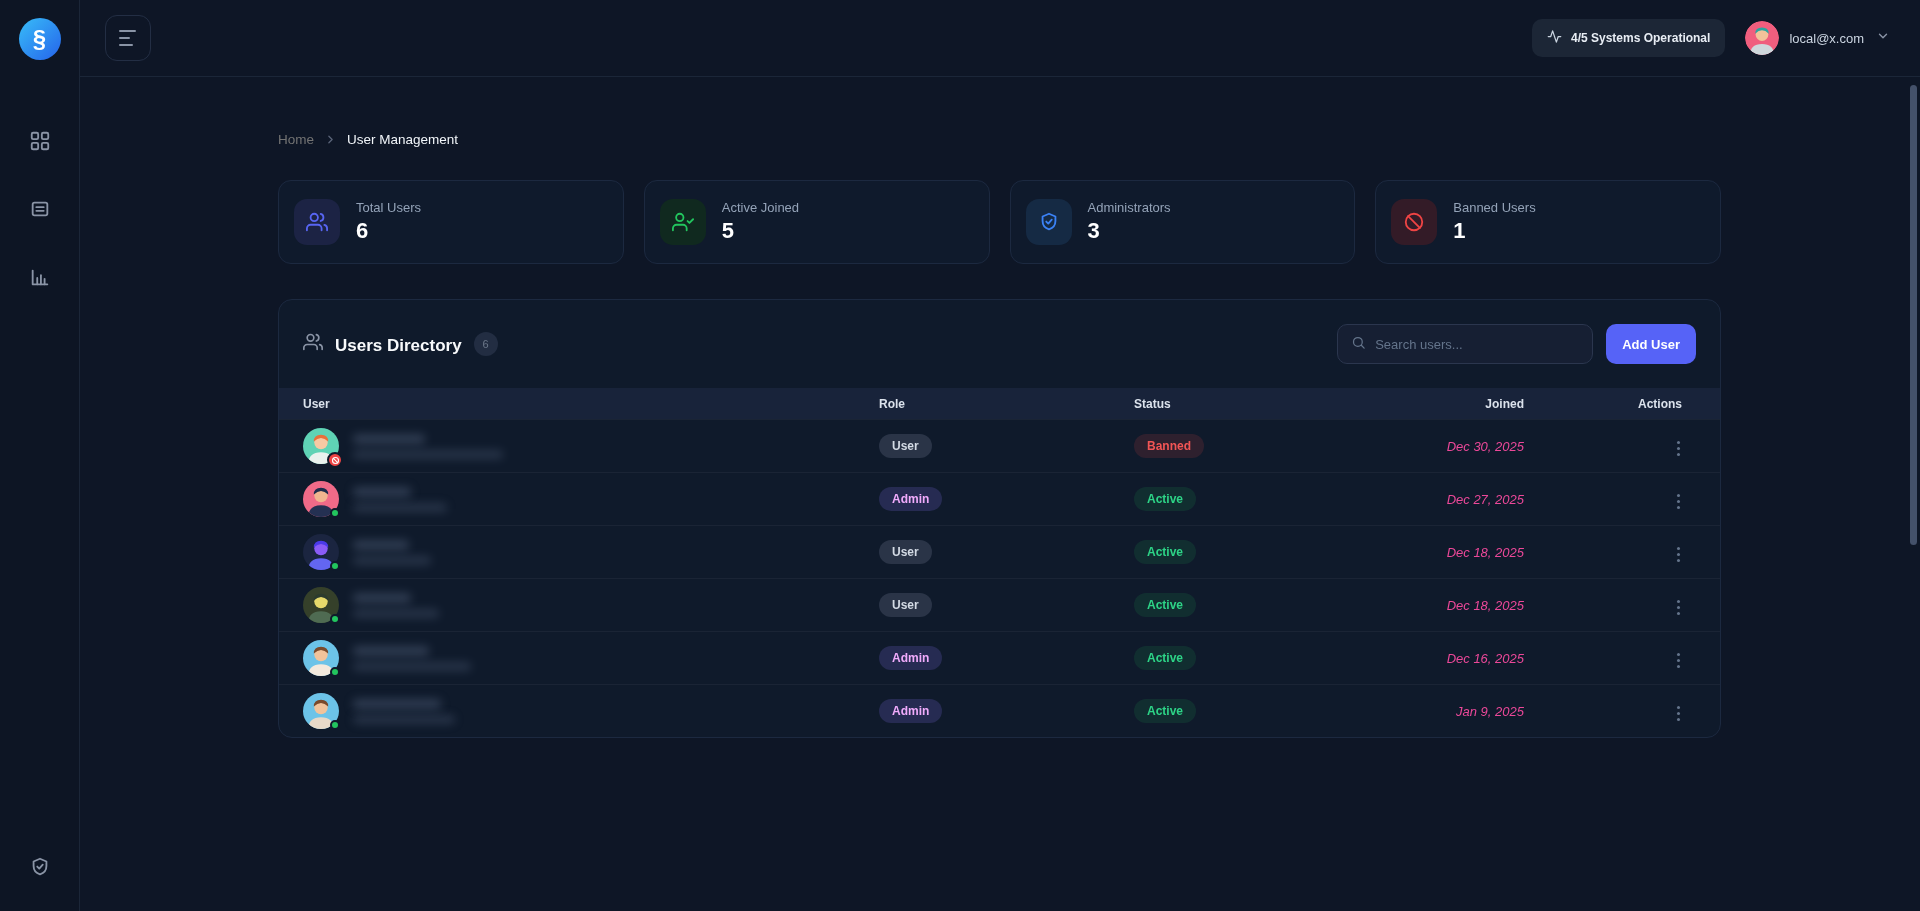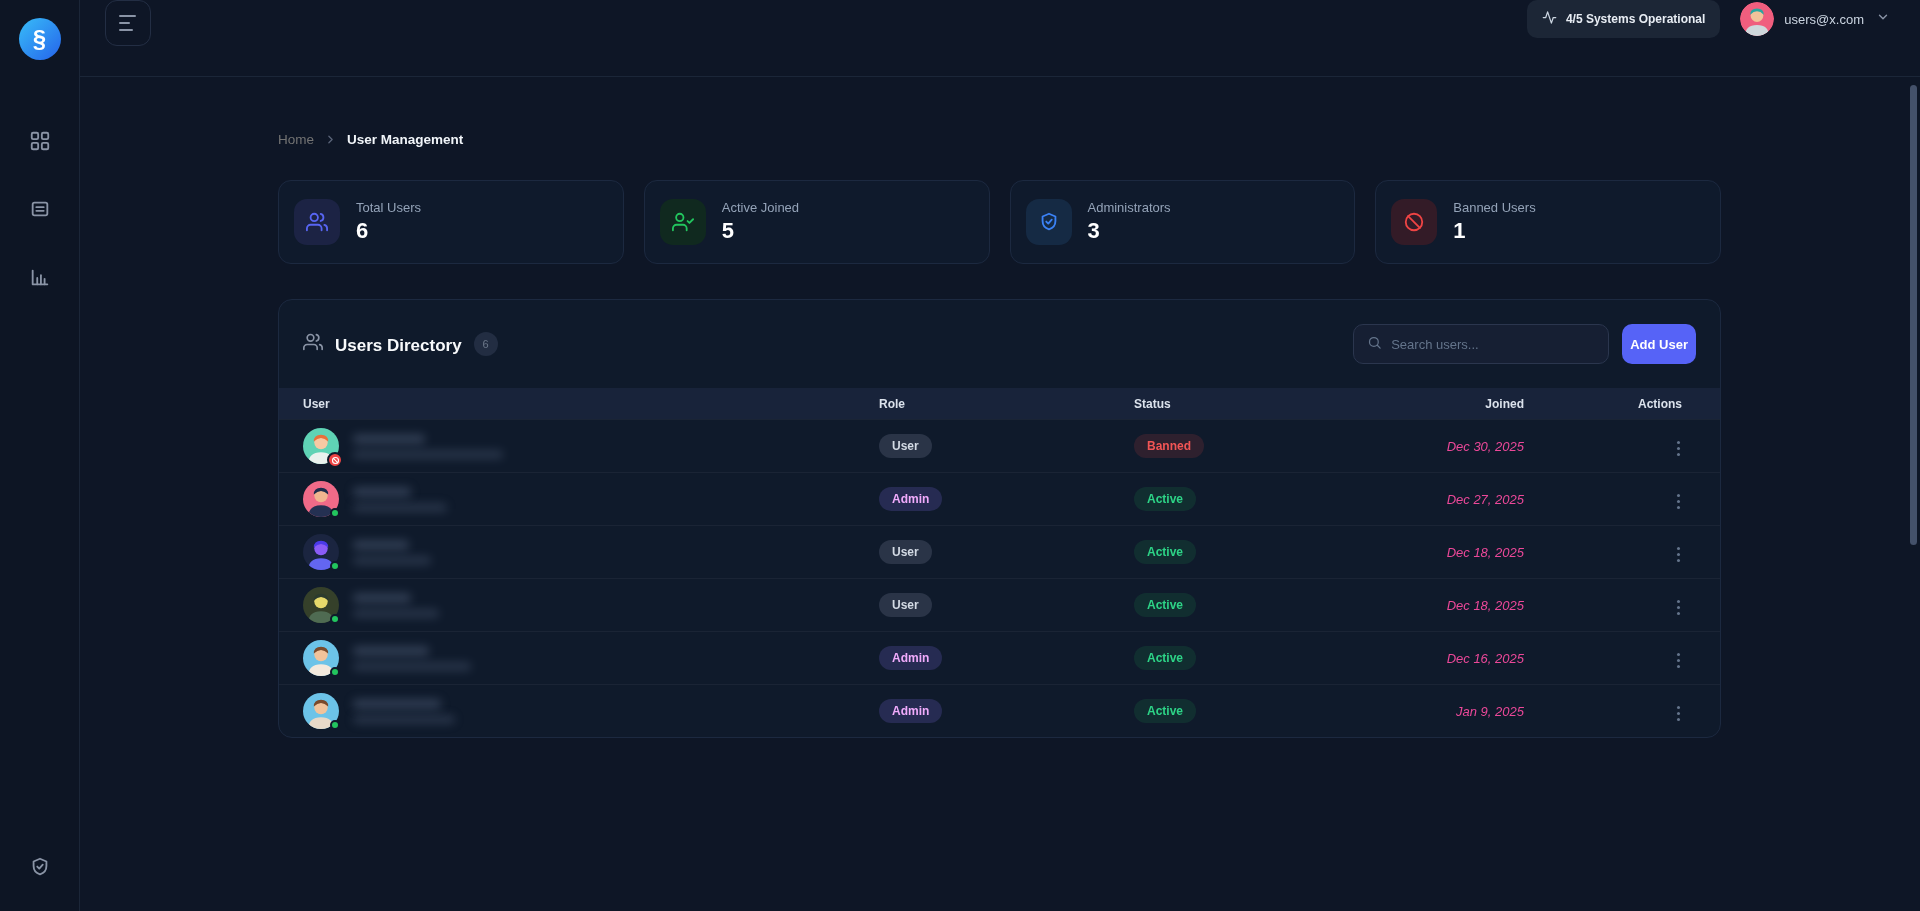--- a/index.html
+++ b/index.html
@@ -25,21 +25,21 @@
   .side-nav { margin-top:66px; display:flex; flex-direction:column; gap:36px; }
   .side-btn {
     width:32px; height:32px; display:flex; align-items:center; justify-content:center;
     color:#8a94a6; background:none; border:none; cursor:pointer;
   }
   .side-footer { margin-top:auto; margin-bottom:26px; }
   
   .topbar {
     position:absolute; left:80px; top:0; right:0; height:77px;
     border-bottom:1px solid #1b2638;
-    display:flex; align-items:flex-start; padding:0 30px 0 25px;
+    display:flex; align-items:center; padding:0 30px 0 25px;
   }
   .hamburger {
     width:46px; height:46px; border:1px solid #232e44; border-radius:12px;
     background:transparent; cursor:pointer;
     display:flex; flex-direction:column; justify-content:center; gap:5px; padding-left:13px;
   }
   .hamburger i { display:block; height:2px; border-radius:2px; background:#8a94a6; }
   .hamburger i:nth-child(1){ width:17px; }
   .hamburger i:nth-child(2){ width:11px; }
   .hamburger i:nth-child(3){ width:14px; }
@@ -52,21 +52,21 @@
   .sys-badge svg { color:#cbd5e1; }
   .account { display:flex; align-items:center; gap:10px; cursor:pointer; }
   .avatar-sm { width:34px; height:34px; border-radius:50%; overflow:hidden; flex:0 0 auto; }
   .account-email { font-size:13px; color:#cbd5e1; }
   .account .chev { color:#8a94a6; margin-left:2px; }
   
   .main { position:absolute; left:80px; top:77px; right:0; bottom:0; padding:55px 199px 0 198px; }
   .breadcrumb { display:flex; align-items:center; gap:10px; font-size:13.5px; }
   .crumb-root { color:#737373; cursor:pointer; }
   .crumb-sep { color:#5a6478; display:flex; }
-  .crumb-current { color:#f1f5f9; font-weight:700; }
+  .crumb-current { color:#f1f5f9; font-weight:400; }
   
   .stats { margin-top:33px; display:grid; grid-template-columns:repeat(4,1fr); gap:20px; }
   .stat-card {
     height:84px; background:#0f1a2c; border:1px solid #1c2940; border-radius:13px;
     display:flex; align-items:center; gap:16px; padding:0 15px;
   }
   .stat-icon {
     width:46px; height:46px; border-radius:13px;
     display:flex; align-items:center; justify-content:center; flex:0 0 auto;
   }
@@ -90,21 +90,21 @@
     width:256px; height:40px; background:#161f33; border:1px solid #2b364e; border-radius:10px;
     display:flex; align-items:center; gap:9px; padding:0 13px;
   }
   .search-box svg { color:#64748b; flex:0 0 auto; }
   .search-box input {
     background:transparent; border:none; outline:none; width:100%;
     font-family:"Liberation Sans",sans-serif; font-size:13px; color:#86efac;
   }
   .search-box input::placeholder { color:#64748b; }
   .add-user-btn {
-    height:40px; padding:0 8px; border:none; border-radius:10px;
+    height:40px; padding:0 16px; border:none; border-radius:10px;
     background:#5663f7; color:#ffffff; font-size:13px; font-weight:700;
     font-family:"Liberation Sans",sans-serif; cursor:pointer;
   }
   
   .thead, .trow {
     display:grid;
     grid-template-columns:576px 255px 280px 110px 1fr;
     align-items:center; padding:0 24px;
   }
   .thead { background:#18233a; height:31px; font-size:12px; font-weight:700; color:#dbe2ec; }
@@ -218,21 +218,21 @@
                 <circle cx="20" cy="20" r="20"></circle>
               </clipPath>
             </defs>
             <g clip-path="url(#cf05e7e)">
               <rect width="40" height="40" fill="#f05e7e"></rect>
               <path d="M6 40 Q6 27 20 27 Q34 27 34 40 Z" fill="#cfd8dc"></path>
               <circle cx="20" cy="16" r="7.5" fill="#f2c39a"></circle>
               <path d="M12 15 Q12 7.5 20 7.5 Q28 7.5 28 15 Q24 11 20 11 Q16 11 12 15 Z" fill="#2aa6a0"></path>
             </g>
           </svg></span>
-      <span class="account-email">users@x.com</span>
+      <span class="account-email">local@x.com</span>
       <span class="chev">
         <svg width="14" height="14" viewBox="0 0 24 24" fill="none" stroke="currentColor" stroke-width="2.4" stroke-linecap="round" stroke-linejoin="round">
             <polyline points="6 9 12 15 18 9"></polyline>
           </svg>
       </span>
     </div>
   </div>
 </header>
 
 <main class="main">

